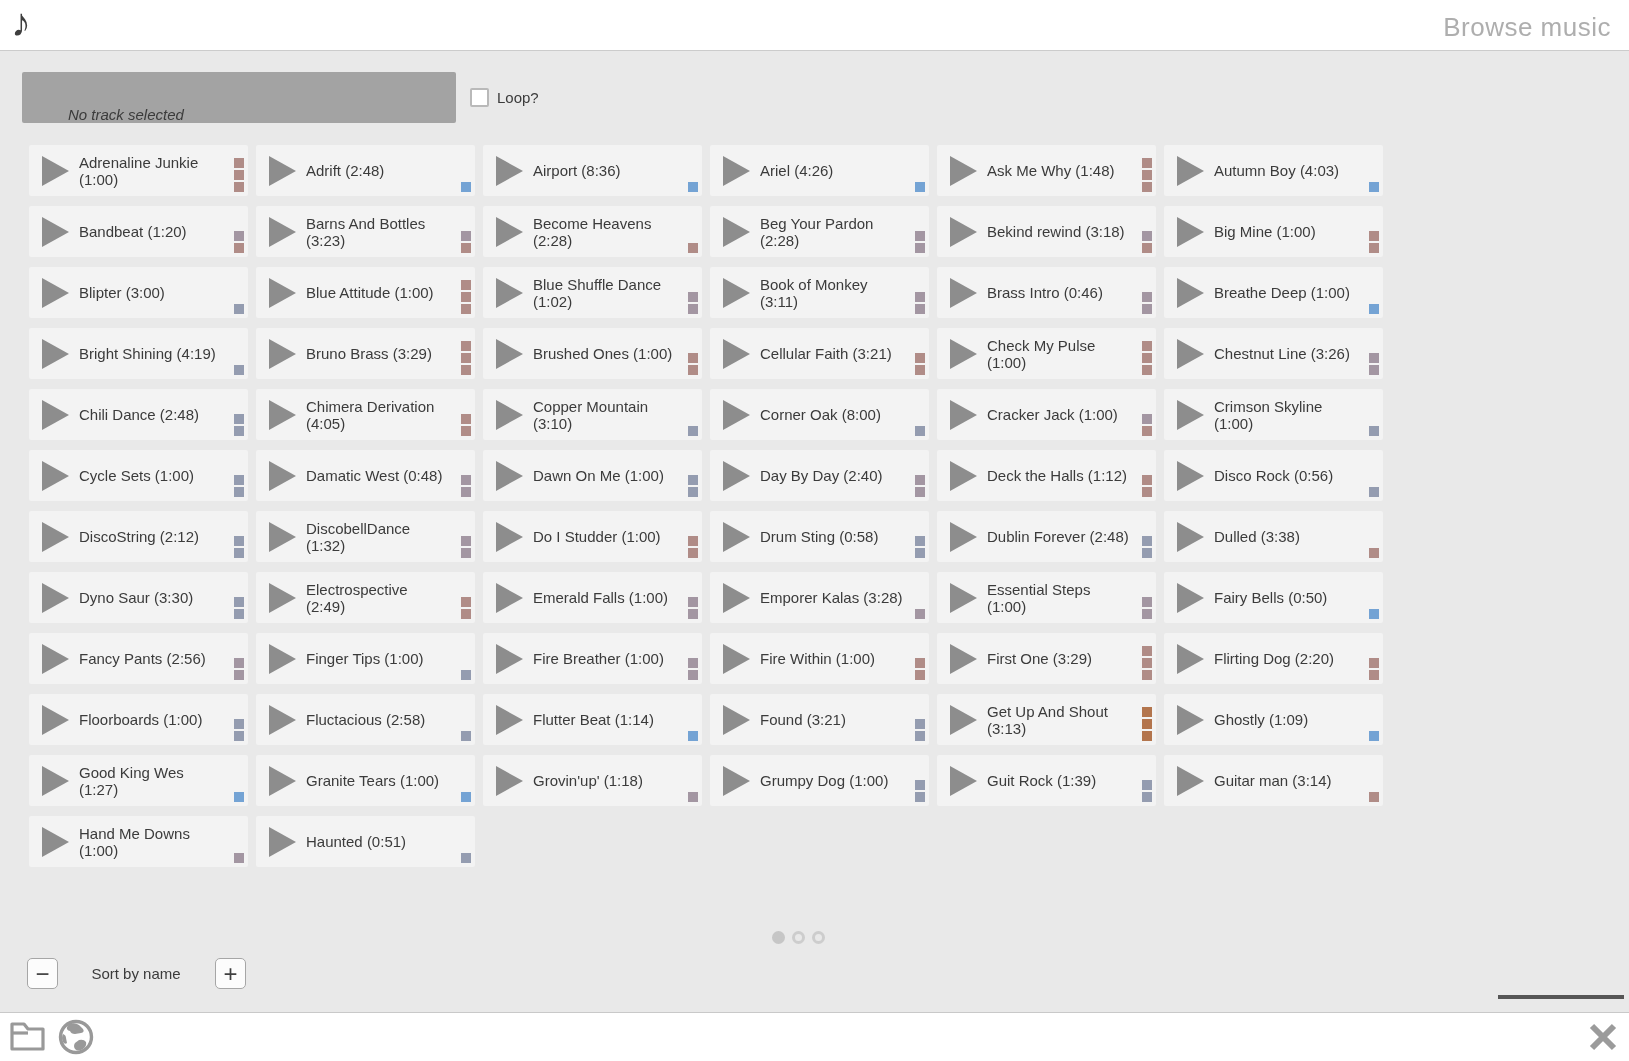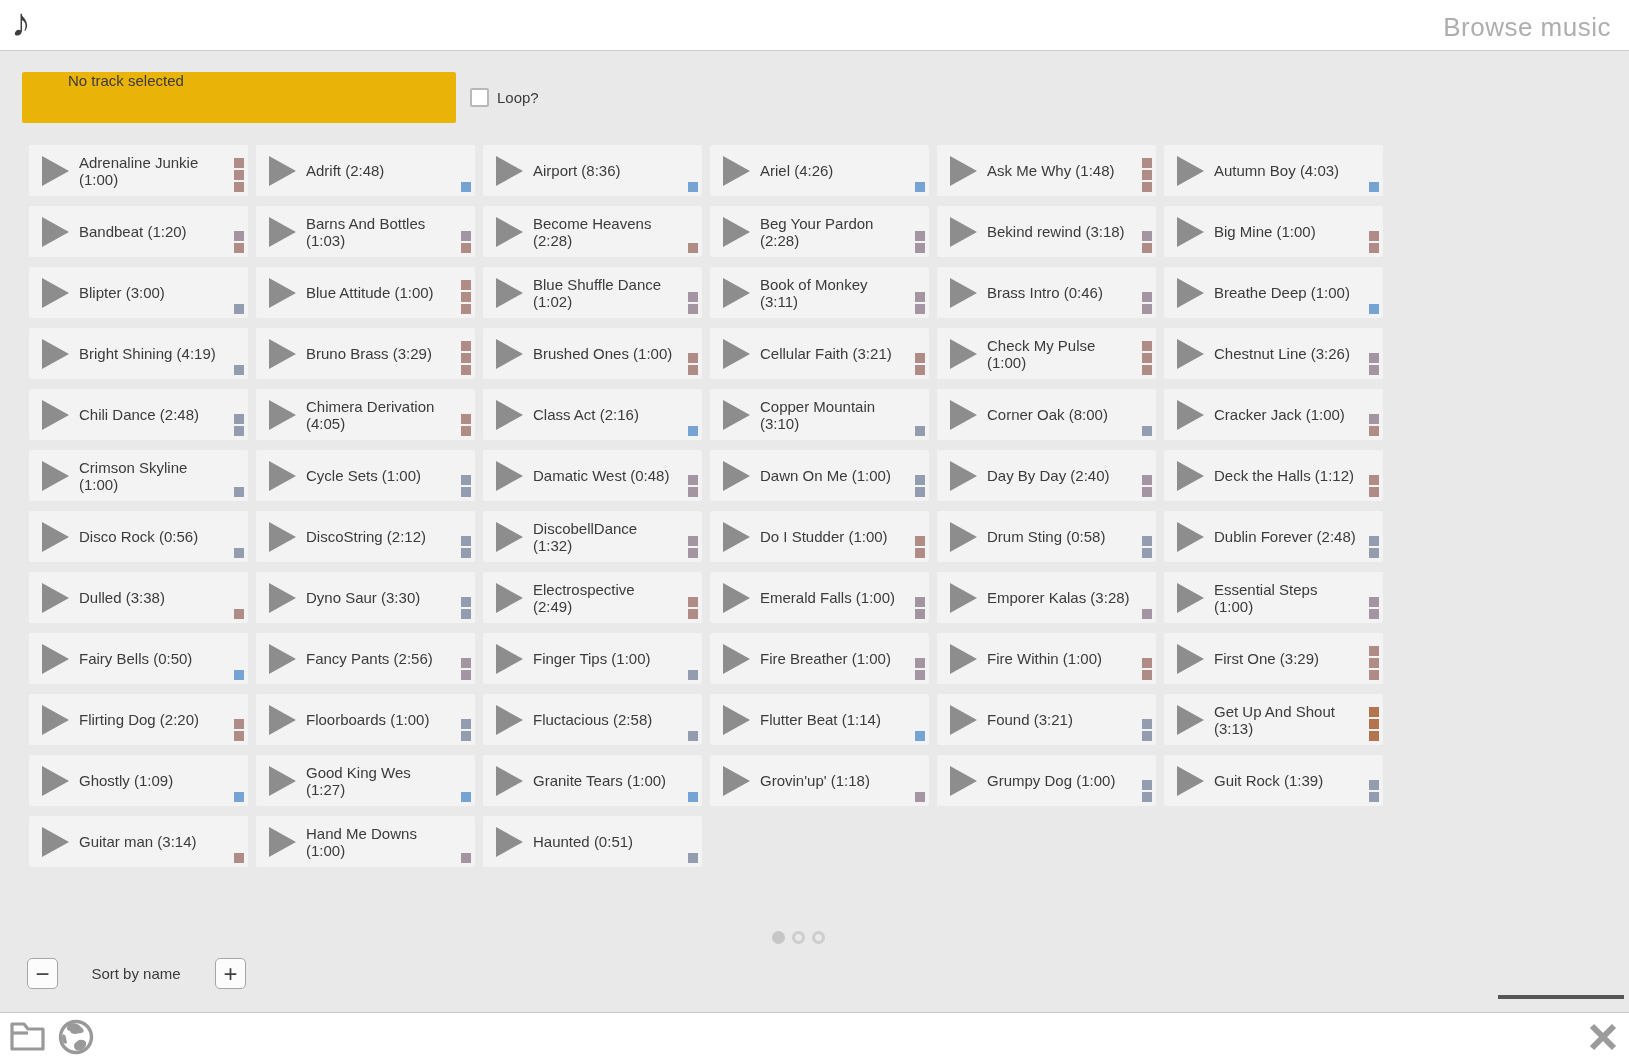--- a/index.html
+++ b/index.html
@@ -13,22 +13,22 @@
   .page-title{position:absolute;right:18px;top:0;height:51px;line-height:54px;margin:0;
               font-size:26px;font-weight:300;color:#aeaeae;letter-spacing:.5px;}
   
   .frag-top{position:absolute;top:0;left:85px;width:972px;height:5px;
             background:repeating-linear-gradient(90deg,#4b4b4b 0 15px,transparent 15px 24px);}
   .frag-top-right{position:absolute;top:0;left:1543px;width:84px;height:6px;
             background:repeating-linear-gradient(90deg,#4b4b4b 0 20px,transparent 20px 27px);}
   .frag-bottom-right{position:absolute;top:995px;left:1498px;width:126px;height:4px;background:#565656;}
 
   
-  .now-playing{position:absolute;left:22px;top:72px;width:434px;height:51px;background:#eab308;
-               border-radius:2px;display:flex;align-items:flex-start;}
+  .now-playing{position:absolute;left:22px;top:72px;width:434px;height:51px;background:#a3a3a3;
+               border-radius:2px;display:flex;align-items:flex-end;font-style:italic;}
   .now-playing span{margin-left:46px;font-size:15px;color:#3b3b3b;}
   .loop-box{position:absolute;left:470px;top:88px;width:19px;height:19px;background:#ffffff;
             border:2px solid #b9b9b9;border-radius:2px;box-sizing:border-box;cursor:pointer;}
   .loop-label{position:absolute;left:497px;top:89px;font-size:15px;color:#3b3b3b;}
 
   
   .grid{position:absolute;left:29px;top:145px;width:1354px;
         display:grid;grid-template-columns:repeat(6,1fr);column-gap:8px;row-gap:10px;}
   .cell{position:relative;height:51px;background:#f3f3f3;border-radius:2px;
         display:flex;align-items:center;padding:0 26px 0 13px;box-sizing:border-box;cursor:pointer;}
@@ -132,21 +132,21 @@
       <div class="cell">
         <span class="play"></span>
         <span class="lbl">Bandbeat (1:20)</span>
         <span class="tags">
           <span class="tag" style="background: rgb(163, 150, 162);"></span>
           <span class="tag" style="background: rgb(176, 140, 135);"></span>
         </span>
       </div>
       <div class="cell">
         <span class="play"></span>
-        <span class="lbl">Barns And Bottles (1:03)</span>
+        <span class="lbl">Barns And Bottles (3:23)</span>
         <span class="tags">
           <span class="tag" style="background: rgb(163, 150, 162);"></span>
           <span class="tag" style="background: rgb(176, 140, 135);"></span>
         </span>
       </div>
       <div class="cell">
         <span class="play"></span>
         <span class="lbl">Become Heavens (2:28)</span>
         <span class="tags">
           <span class="tag" style="background: rgb(176, 140, 135);"></span>
@@ -279,27 +279,20 @@
           <span class="tag" style="background: rgb(148, 156, 176);"></span>
           <span class="tag" style="background: rgb(148, 156, 176);"></span>
         </span>
       </div>
       <div class="cell">
         <span class="play"></span>
         <span class="lbl">Chimera Derivation (4:05)</span>
         <span class="tags">
           <span class="tag" style="background: rgb(176, 140, 135);"></span>
           <span class="tag" style="background: rgb(176, 140, 135);"></span>
-        </span>
-      </div>
-      <div class="cell">
-        <span class="play"></span>
-        <span class="lbl">Class Act (2:16)</span>
-        <span class="tags">
-          <span class="tag" style="background: rgb(116, 163, 212);"></span>
         </span>
       </div>
       <div class="cell">
         <span class="play"></span>
         <span class="lbl">Copper Mountain (3:10)</span>
         <span class="tags">
           <span class="tag" style="background: rgb(148, 156, 176);"></span>
         </span>
       </div>
       <div class="cell">

